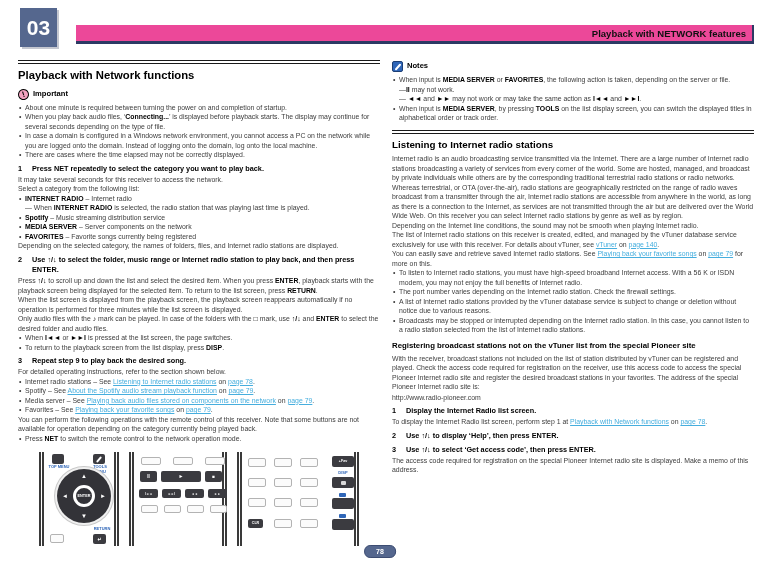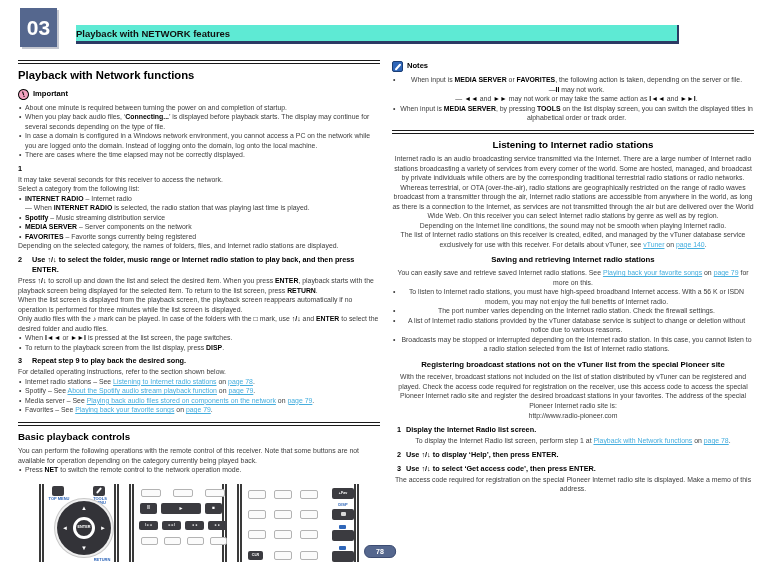--- a/index.html
+++ b/index.html
@@ -12,29 +12,29 @@
     overflow: hidden;
   }
   
   .chapter-box {
     position:absolute; left:20px; top:8px; width:37px; height:39px;
     background:#55678e; color:#fff; font-size:21px; font-weight:bold;
     display:flex; align-items:center; justify-content:center;
     box-shadow:2px 2px 0 rgba(60,70,100,.30);
   }
   .header-bar {
-    position:absolute; left:76px; top:25px; width:603px; height:19px;
-    background:#5eead4; border-bottom:3px solid #2c3a64; border-right:2px solid #2c3a64;
-    display:flex; align-items:center; justify-content:flex-start;
+    position:absolute; left:76px; top:25px; width:678px; height:19px;
+    background:#ec4899; border-bottom:3px solid #2c3a64; border-right:2px solid #2c3a64;
+    display:flex; align-items:center; justify-content:flex-end;
     padding-right:6px; font-size:9.5px; font-weight:bold; color:#101010;
   }
   
   .col { position:absolute; top:60px; width:362px; font-size:6.9px; line-height:1.38; }
   #left-col { left:18px; }
-  #right-col { left:392px;text-align:center; }
+  #right-col { left:392px; }
 
   h1.sec { font-size:11.3px; color:#000; border-top:4px double #1a1a1a; padding-top:4px; margin-bottom:5px; }
   h2.sec { font-size:9.8px; color:#000; border-top:4px double #1a1a1a; padding-top:4px; margin:7px 0 3px; }
   h3.sub { font-size:7.8px; color:#000; margin:6px 0 2px; }
 
   .note-head { display:flex; align-items:center; gap:4px; font-size:7.6px; font-weight:bold; color:#000; margin:1px 0 3px; }
   .imp-icon { width:11px; height:11px; border-radius:50%; background:#f2a3c0; border:1.4px solid #000;
     display:inline-flex; align-items:center; justify-content:center;
     font-size:8px; font-weight:bold; color:#000; transform:rotate(-18deg); flex:0 0 auto; }
   .notes-icon { width:11px; height:11px; border-radius:2px; background:#2f66b8; border:1px solid #1c3e74;
@@ -101,20 +101,21 @@
   </div>
   <ul>
     <li class="bl"><span>About one minute is required between turning the power on and completion of startup.</span></li>
     <li class="bl"><span>When you play back audio files, ‘</span><span class="seg-b">Connecting...</span><span>’ is displayed before playback starts. The display may continue for several seconds depending on the type of file.</span></li>
     <li class="bl"><span>In case a domain is configured in a Windows network environment, you cannot access a PC on the network while you are logged onto the domain. Instead of logging onto the domain, log onto the local machine.</span></li>
     <li class="bl"><span>There are cases where the time elapsed may not be correctly displayed.</span></li>
   </ul>
 
   <div class="step">
     <span class="num">1</span>
+    <span>Press NET repeatedly to select the category you want to play back.</span>
   </div>
   <div>It may take several seconds for this receiver to access the network.</div>
   <div>Select a category from the following list:</div>
   <ul>
     <li class="bl"><span class="seg-b">INTERNET RADIO</span><span> – Internet radio</span></li>
     <li class="subdash"><span>— When </span><span class="seg-b">INTERNET RADIO</span><span> is selected, the radio station that was playing last time is played.</span></li>
     <li class="bl"><span class="seg-b">Spotify</span><span> – Music streaming distribution service</span></li>
     <li class="bl"><span class="seg-b">MEDIA SERVER</span><span> – Server components on the network</span></li>
     <li class="bl"><span class="seg-b">FAVORITES</span><span> – Favorite songs currently being registered</span></li>
   </ul>
@@ -137,21 +138,20 @@
     <span>Repeat step 9 to play back the desired song.</span>
   </div>
   <div>For detailed operating instructions, refer to the section shown below.</div>
   <ul>
     <li class="bl"><span>Internet radio stations – See </span><span class="seg-l">Listening to Internet radio stations</span><span> on </span><span class="seg-l">page 78</span><span>.</span></li>
     <li class="bl"><span>Spotify – See </span><span class="seg-l">About the Spotify audio stream playback function</span><span> on </span><span class="seg-l">page 79</span><span>.</span></li>
     <li class="bl"><span>Media server – See </span><span class="seg-l">Playing back audio files stored on components on the network</span><span> on </span><span class="seg-l">page 79</span><span>.</span></li>
     <li class="bl"><span>Favorites – See </span><span class="seg-l">Playing back your favorite songs</span><span> on </span><span class="seg-l">page 79</span><span>.</span></li>
   </ul>
 
-  <h2 class="sec">Basic playback controls</h2>
   <div>You can perform the following operations with the remote control of this receiver. Note that some buttons are not available for operation depending on the category currently being played back.</div>
   <ul>
     <li class="bl"><span>Press </span><span class="seg-b">NET</span><span> to switch the remote control to the network operation mode.</span></li>
   </ul>
 
   <div class="remote-row">
     <div class="rpanel p1">
       <div class="db" style="left:8px;top:2px;width:12px;height:10px;"></div>
       <div class="blue-label" style="left:4px;top:13px;">TOP MENU</div>
       <div class="db" style="right:9px;top:2px;width:12px;height:10px;">
@@ -226,21 +226,20 @@
     <li class="subdash"><span>— </span><span class="seg-b">◄◄</span><span> and </span><span class="seg-b">►►</span><span> may not work or may take the same action as </span><span class="seg-b">I◄◄</span><span> and </span><span class="seg-b">►►I</span><span>.</span></li>
     <li class="bl"><span>When input is </span><span class="seg-b">MEDIA SERVER</span><span>, by pressing </span><span class="seg-b">TOOLS</span><span> on the list display screen, you can switch the displayed titles in alphabetical order or track order.</span></li>
   </ul>
 
   <h2 class="sec">Listening to Internet radio stations</h2>
   <div>Internet radio is an audio broadcasting service transmitted via the Internet. There are a large number of Internet radio stations broadcasting a variety of services from every corner of the world. Some are hosted, managed, and broadcast by private individuals while others are by the corresponding traditional terrestrial radio stations or radio networks. Whereas terrestrial, or OTA (over-the-air), radio stations are geographically restricted on the range of radio waves broadcast from a transmitter through the air, Internet radio stations are accessible from anywhere in the world, as long as there is a connection to the Internet, as services are not transmitted through the air but are delivered over the World Wide Web. On this receiver you can select Internet radio stations by genre as well as by region.</div>
   <div>Depending on the Internet line conditions, the sound may not be smooth when playing Internet radio.</div>
 
   <div><span>The list of Internet radio stations on this receiver is created, edited, and managed by the vTuner database service exclusively for use with this receiver. For details about vTuner, see </span><span class="seg-l">vTuner</span><span> on </span><span class="seg-l">page 140</span><span>.</span></div>
 
-  <h3 class="sub">Saving and retrieving Internet radio stations</h3>
   <div><span>You can easily save and retrieve saved Internet radio stations. See </span><span class="seg-l">Playing back your favorite songs</span><span> on </span><span class="seg-l">page 79</span><span> for more on this.</span></div>
   <ul>
     <li class="bl">To listen to Internet radio stations, you must have high-speed broadband Internet access. With a 56 K or ISDN modem, you may not enjoy the full benefits of Internet radio.</li>
     <li class="bl">The port number varies depending on the Internet radio station. Check the firewall settings.</li>
     <li class="bl">A list of Internet radio stations provided by the vTuner database service is subject to change or deletion without notice due to various reasons.</li>
     <li class="bl">Broadcasts may be stopped or interrupted depending on the Internet radio station. In this case, you cannot listen to a radio station selected from the list of Internet radio stations.</li>
   </ul>
 
   <h3 class="sub">Registering broadcast stations not on the vTuner list from the special Pioneer site</h3>
   <div>With the receiver, broadcast stations not included on the list of station distributed by vTuner can be registered and played. Check the access code required for registration on the receiver, use this access code to access the special Pioneer Internet radio site and register the desired broadcast stations in your favorites. The address of the special Pioneer Internet radio site is:</div>

